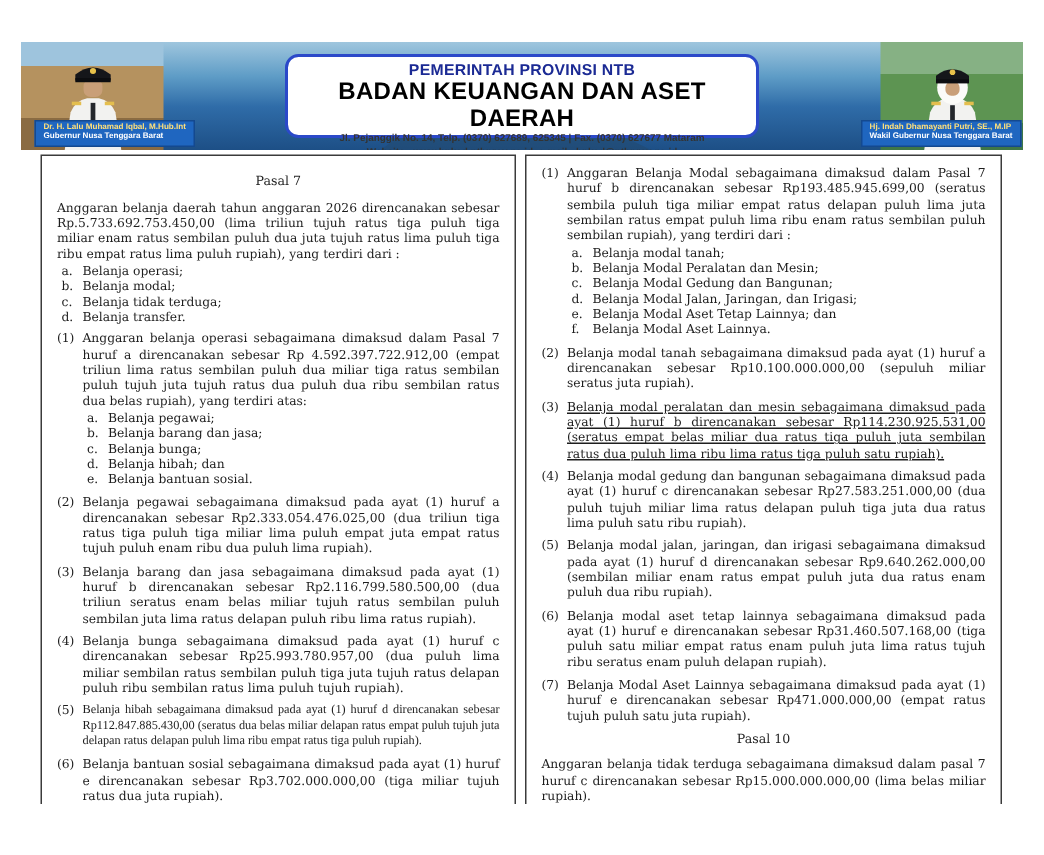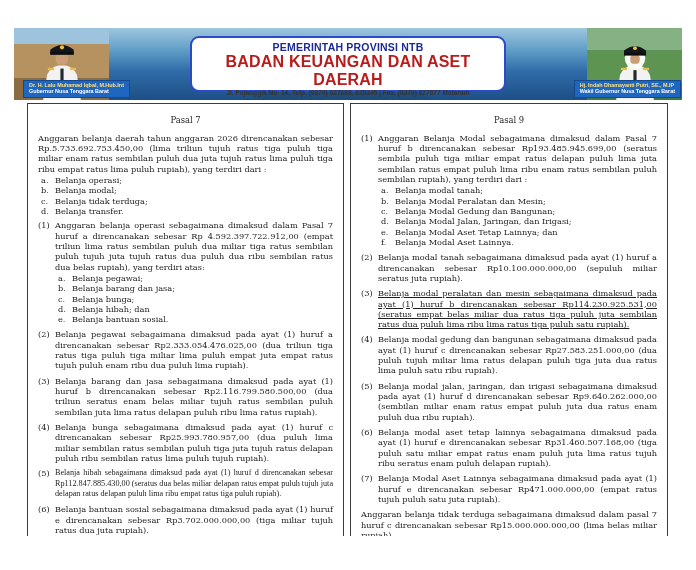--- a/index.html
+++ b/index.html
@@ -14,21 +14,21 @@
         border-bottom:54px solid #23486e;opacity:.55;}
   .photo{position:relative;width:95px;height:72px;flex:none;overflow:hidden;}
   .photo.gov{background:linear-gradient(180deg,#9ec4dd 0 22%,#b5925f 22% 70%,#8a6b42 70% 100%);}
   .photo.wagov{background:linear-gradient(180deg,#86b184 0 30%,#5d9452 30% 75%,#3f7747 75% 100%);}
   .photo svg{position:absolute;left:50%;bottom:0;transform:translateX(-50%);height:66px;}
   .titlebox{position:absolute;left:50%;top:8px;transform:translateX(-50%);
         width:316px;height:56px;background:#ffffff;border:2px solid #2b49c9;border-radius:9px;
         text-align:center;box-sizing:border-box;padding-top:3px;z-index:3;
         font-family:"Liberation Sans", sans-serif;}
   .org1{font-size:10.5px;font-weight:800;color:#1b2a94;letter-spacing:.2px;line-height:1.15;}
-  .org2{font-size:16px;font-weight:800;color:#b91c1c;letter-spacing:.2px;line-height:1.1;}
+  .org2{font-size:16px;font-weight:800;color:#000000;letter-spacing:.2px;line-height:1.1;}
   .addr{font-size:6.6px;font-weight:700;color:#333333;line-height:1.4;}
   .badge{position:absolute;bottom:2px;z-index:4;background:#1f66c0;border:1px solid #14498f;
         padding:1px 5px 2px 5px;font-family:"Liberation Sans", sans-serif;line-height:1.25;
         white-space:nowrap;}
   .badge.l{left:9px;}
   .badge.r{right:1px;}
   .badge .nm{font-size:5.4px;font-weight:700;color:#ffe07a;}
   .badge .tt{font-size:5.4px;font-weight:700;color:#ffffff;}
   
   .columns{position:absolute;left:27px;top:103px;width:641px;display:flex;gap:6px;
@@ -177,21 +177,20 @@
           </div>
         </div>
         <div class="block-item">
           <span class="num">(6)</span>
           <div class="body">
             <div style="text-align: justify;">Belanja bantuan sosial sebagaimana dimaksud pada ayat (1) huruf e direncanakan sebesar Rp3.702.000.000,00 (tiga miliar tujuh ratus dua juta rupiah).</div>
           </div>
         </div>
       </div>
     <div class="col right" id="col-right">
-        <div class="block-heading">Pasal 9</div>
         <div class="block-item">
           <span class="num">(1)</span>
           <div class="body">
             <div style="text-align: justify;">Anggaran Belanja Modal sebagaimana dimaksud dalam Pasal 7 huruf b direncanakan sebesar Rp193.485.945.699,00 (seratus sembila puluh tiga miliar empat ratus delapan puluh lima juta sembilan ratus empat puluh lima ribu enam ratus sembilan puluh sembilan rupiah), yang terdiri dari :</div>
             <div class="sublist">
               <div class="subrow">
                 <span class="lab">a.</span>
                 <span class="txt">Belanja modal tanah;</span>
               </div>
               <div class="subrow">
@@ -246,19 +245,20 @@
           <div class="body">
             <div style="text-align: justify;">Belanja modal aset tetap lainnya sebagaimana dimaksud pada ayat (1) huruf e direncanakan sebesar Rp31.460.507.168,00 (tiga puluh satu miliar empat ratus enam puluh juta lima ratus tujuh ribu seratus enam puluh delapan rupiah).</div>
           </div>
         </div>
         <div class="block-item">
           <span class="num">(7)</span>
           <div class="body">
             <div style="text-align: justify;">Belanja Modal Aset Lainnya sebagaimana dimaksud pada ayat (1) huruf e direncanakan sebesar Rp471.000.000,00 (empat ratus tujuh puluh satu juta rupiah).</div>
           </div>
         </div>
+        <div class="block-heading">Pasal 10</div>
         <div class="block-para">
           <div style="text-align: justify;">Anggaran belanja tidak terduga sebagaimana dimaksud dalam pasal 7 huruf c direncanakan sebesar Rp15.000.000.000,00 (lima belas miliar rupiah).</div>
         </div>
       </div>
   </div>
 
 </div>
 
 </body></html>

